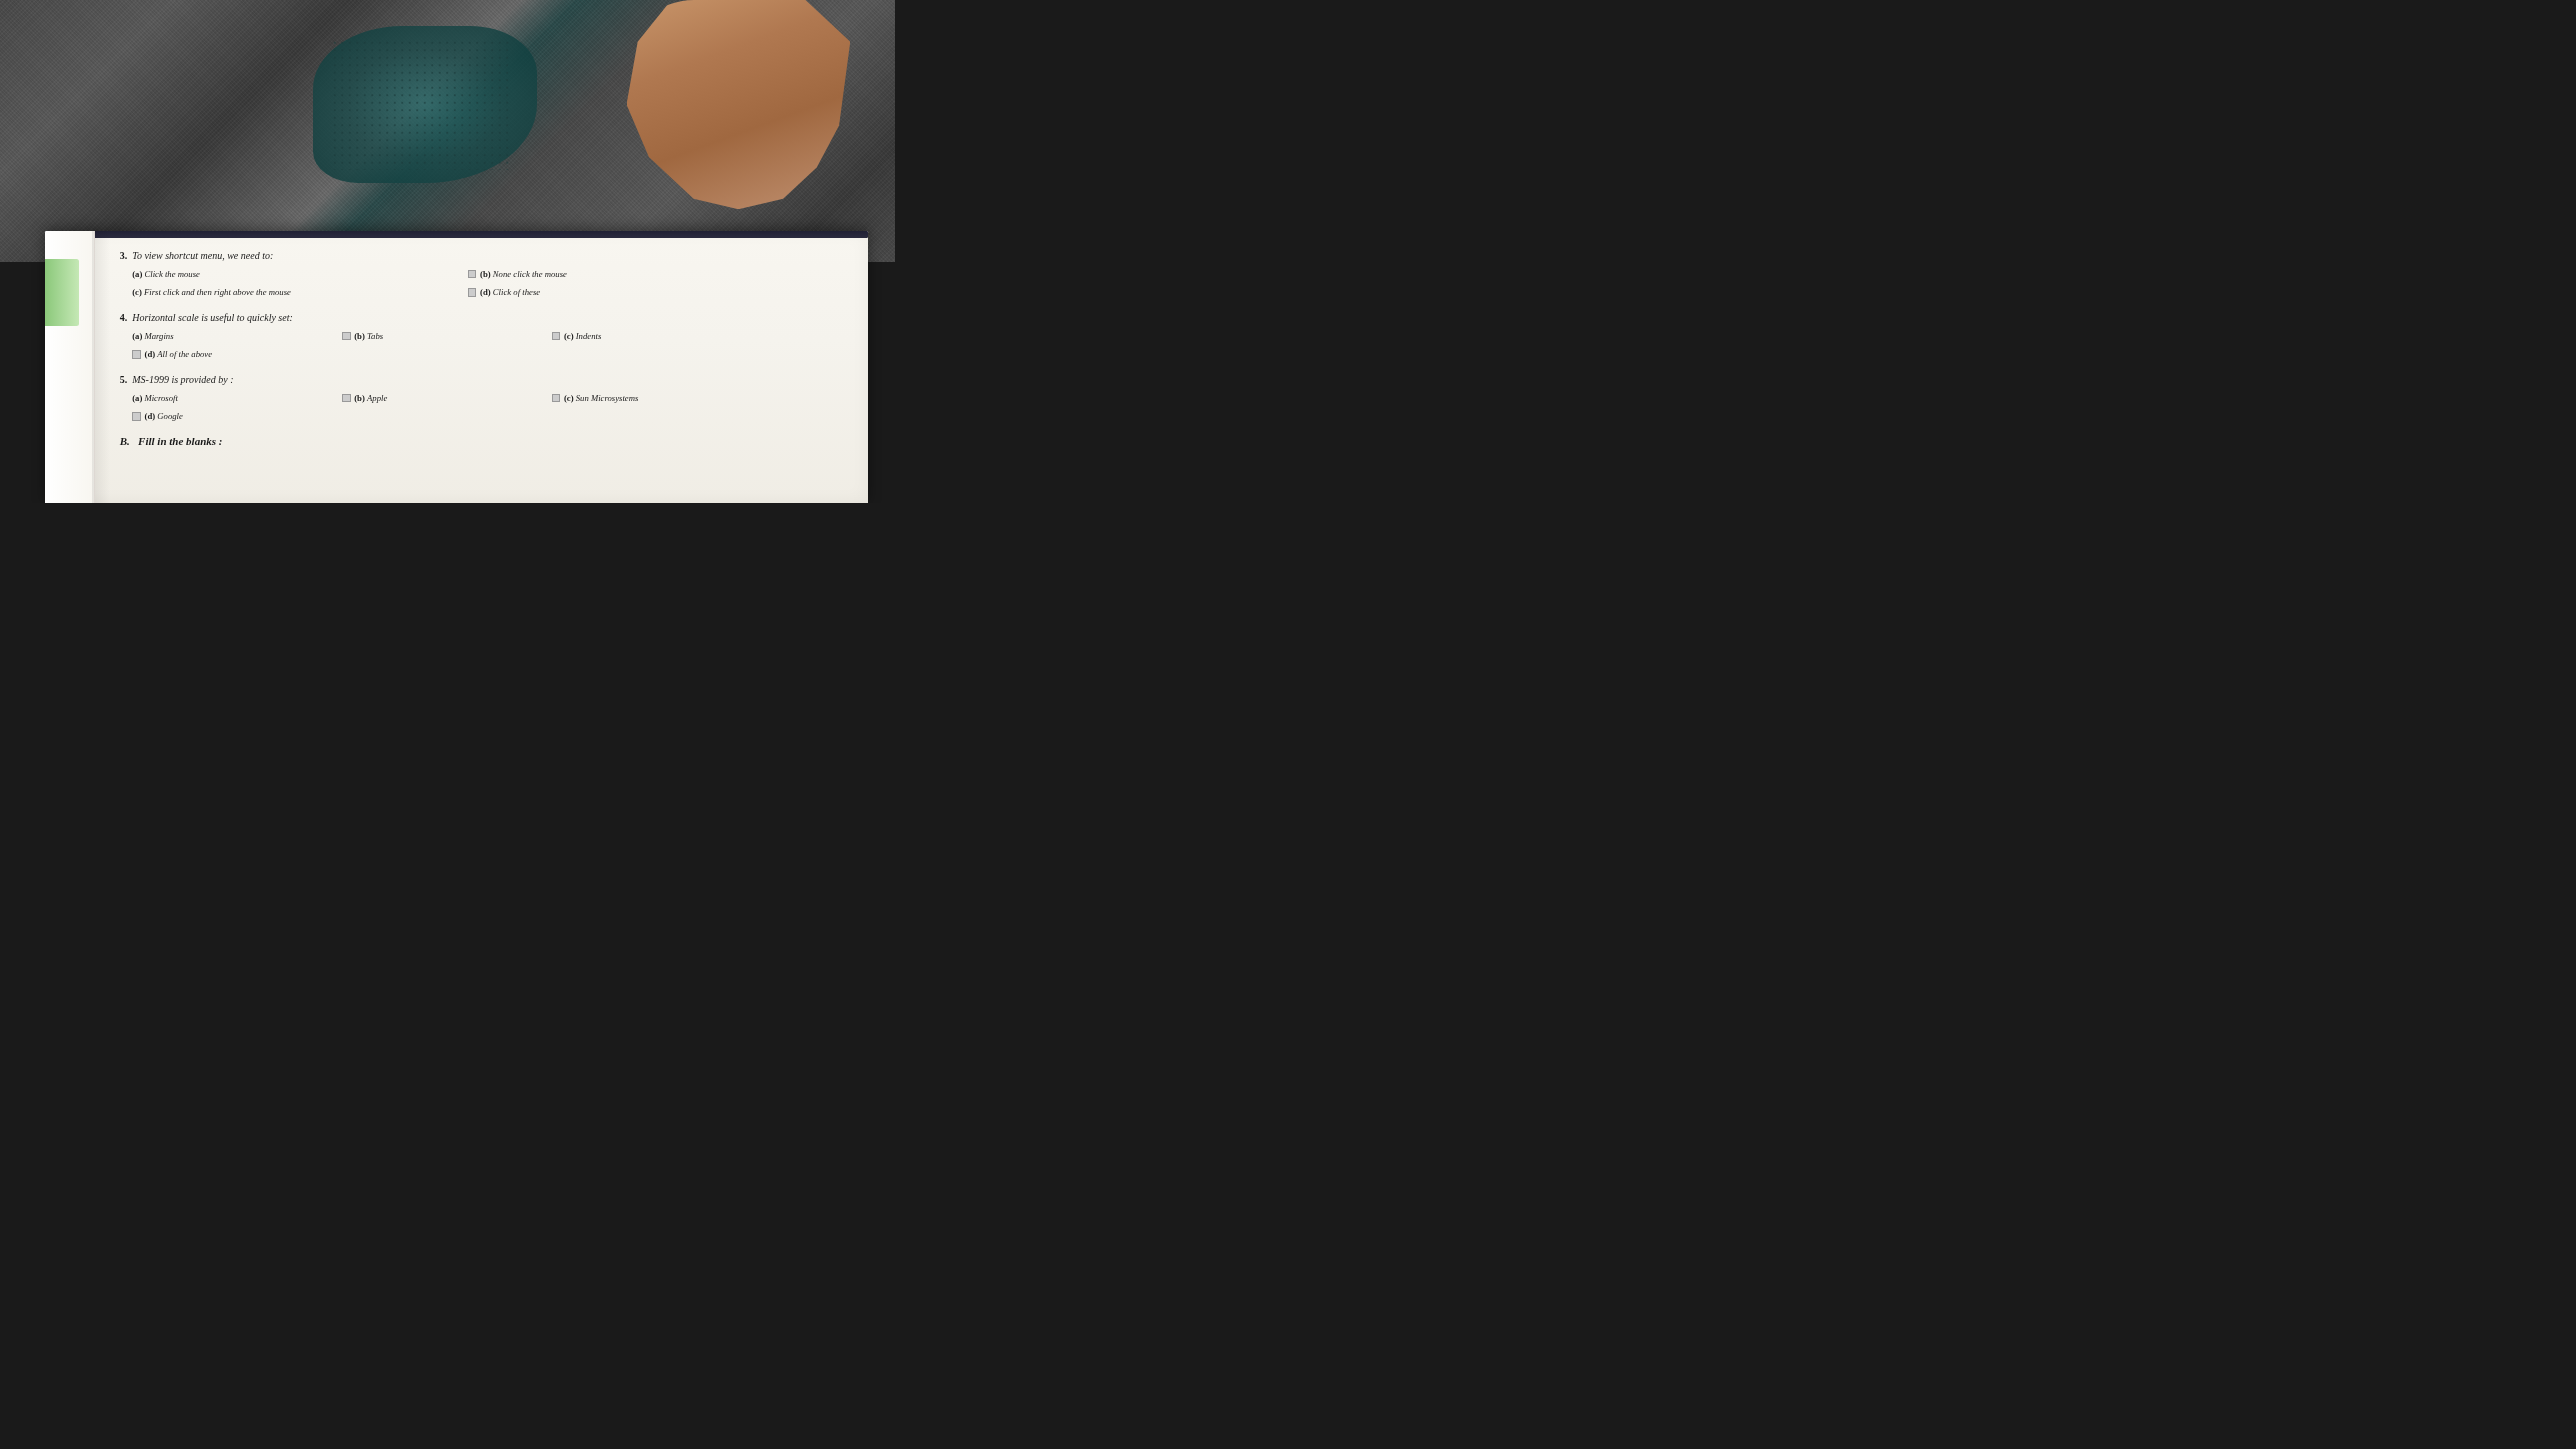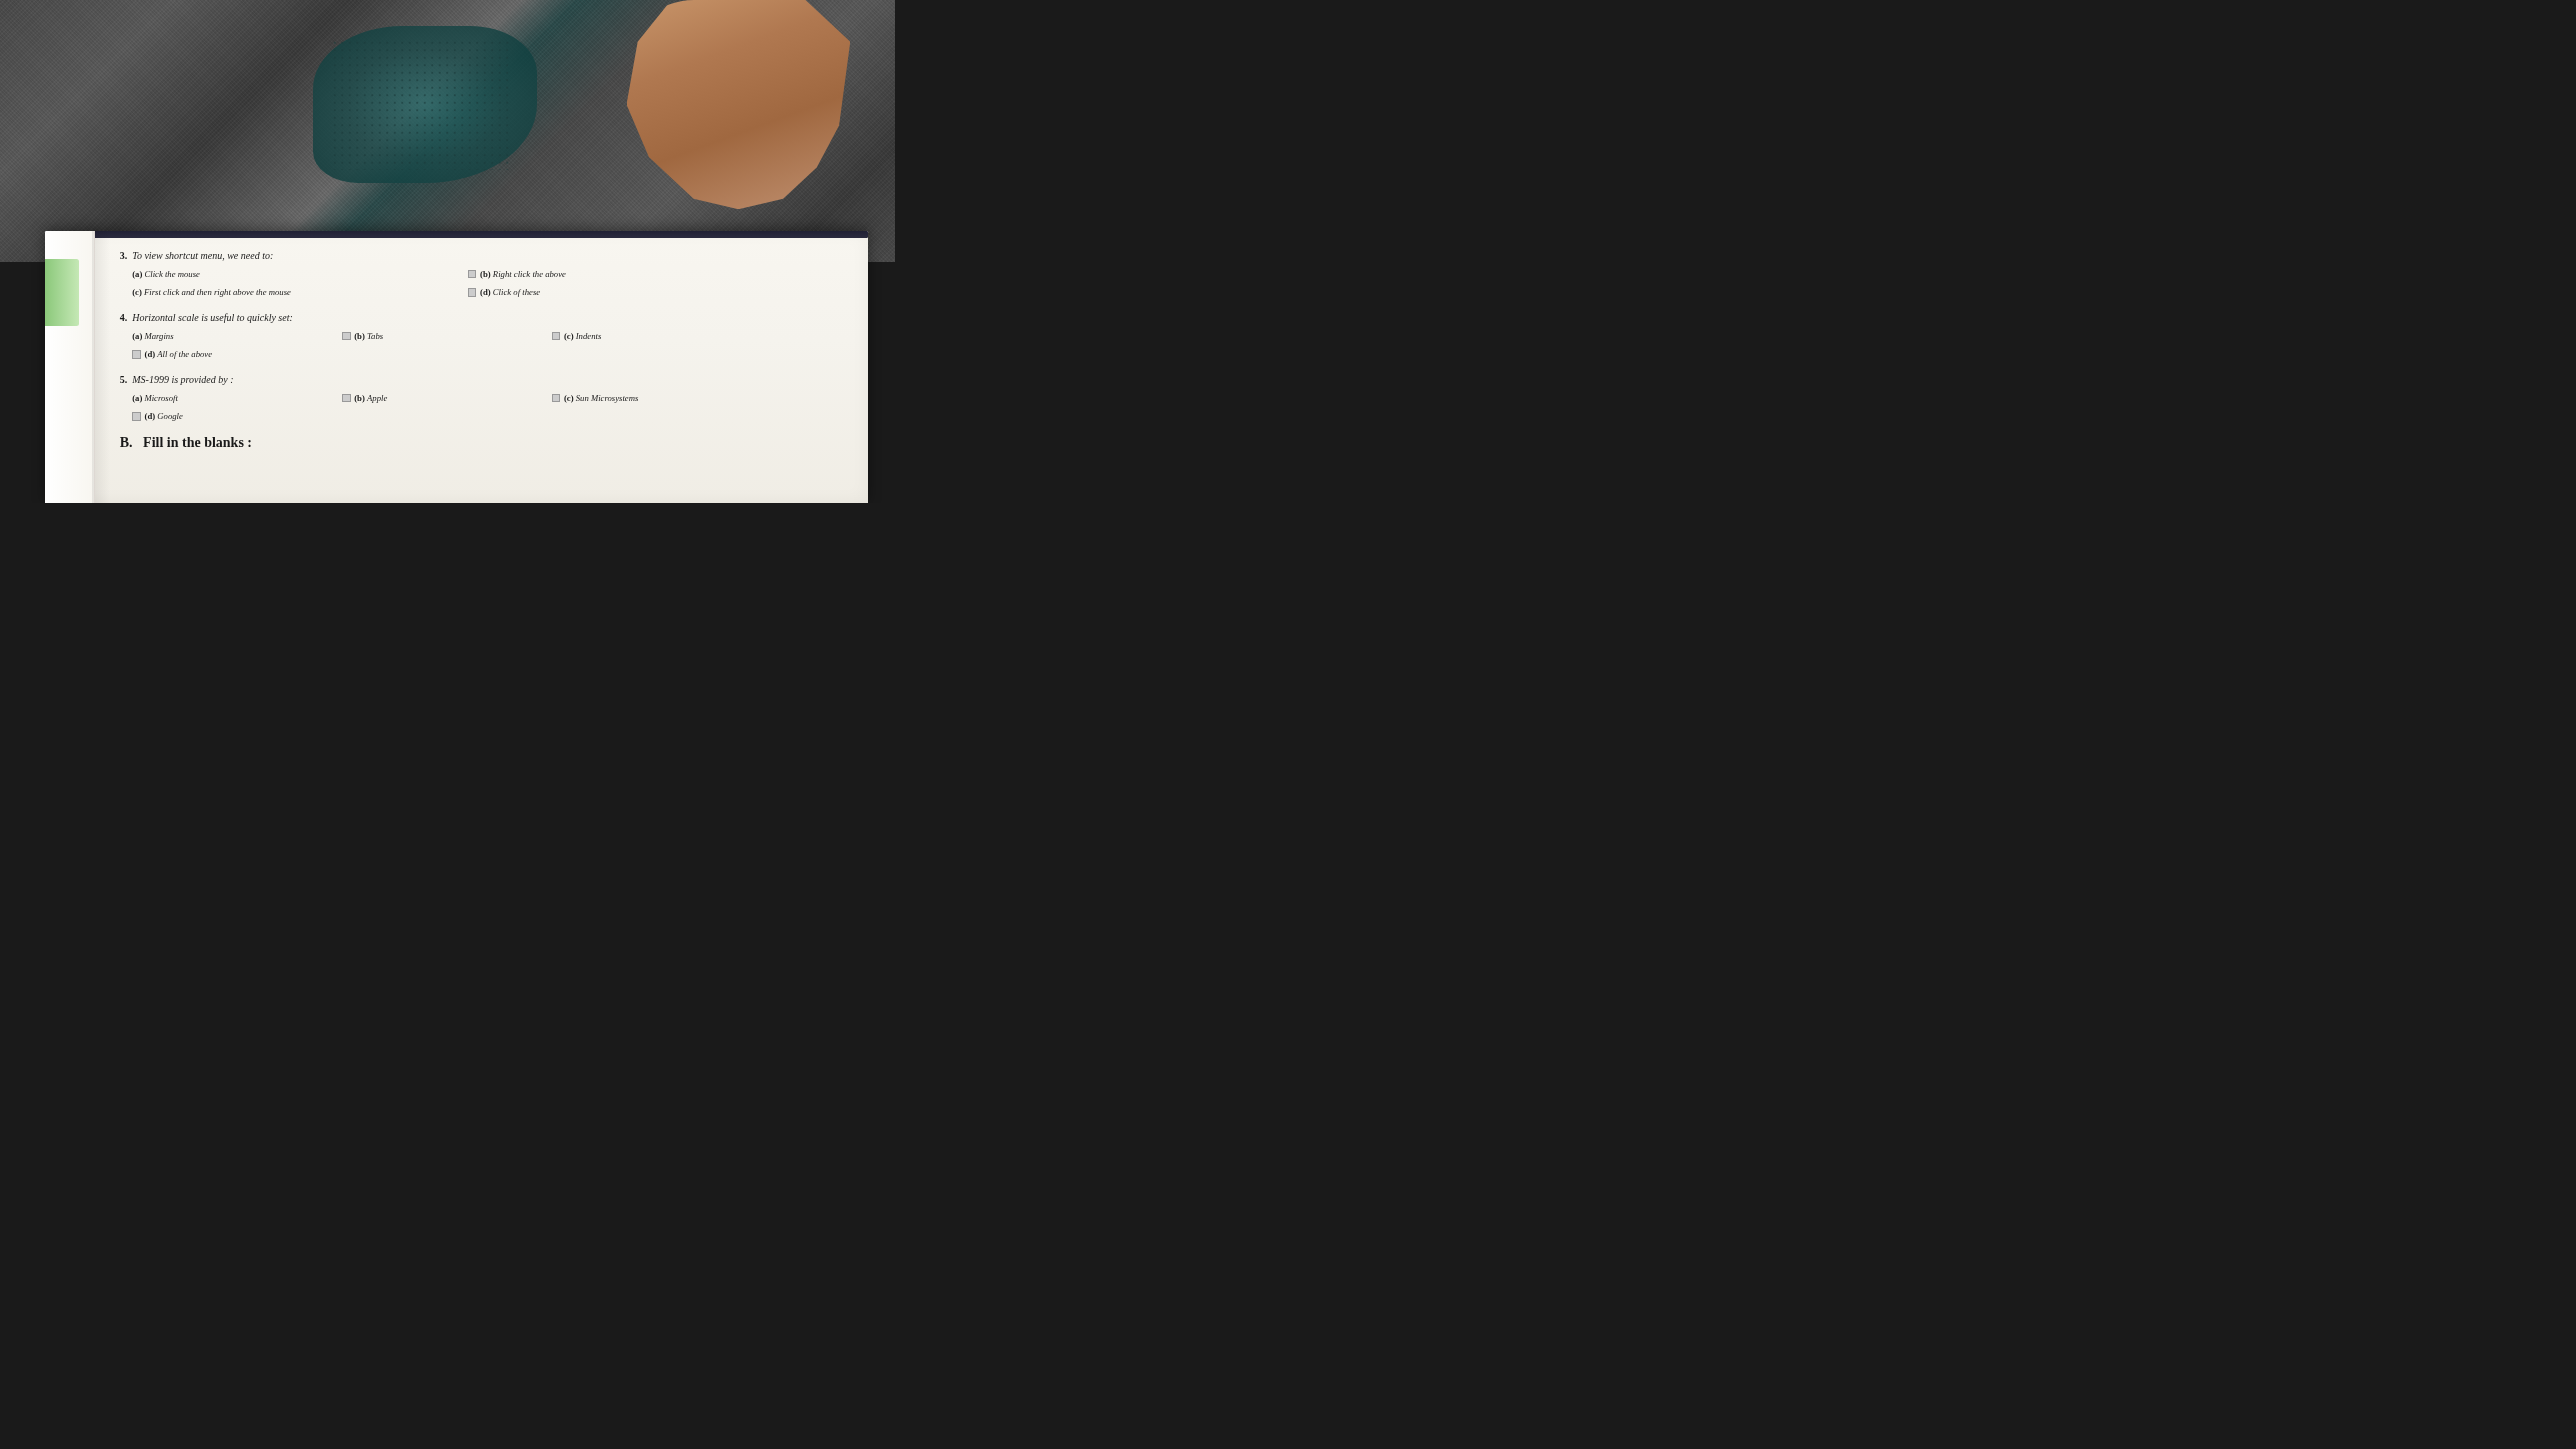--- a/index.html
+++ b/index.html
@@ -200,22 +200,23 @@
       font-style: italic;
       line-height: 1.4;
     }
 
     .option-key {
       font-style: normal;
       font-weight: 600;
     }
 
     .section-b {
-      font-size: 14px;
+      font-size: 11px;
       font-weight: 700;
+      font-style: italic;
       color: #1a1a1a;
       margin-top: 5px;
     }
 
     .page-shadow-left {
       position: absolute;
       left: 47px;
       top: 0;
       width: 18.6px;
       height: 100%;
@@ -248,21 +249,21 @@
       </div>
       <div class="options-row">
         <div class="option-group">
           <span class="option-label">
             <span class="option-key">(a)</span>&nbsp;<span>Click the mouse</span>
           </span>
         </div>
         <div class="option-group">
           <span class="option-checkbox"></span>
           <span class="option-label">
-            <span class="option-key">(b)</span>&nbsp;<span>Right click the above</span>
+            <span class="option-key">(b)</span>&nbsp;<span>None click the mouse</span>
           </span>
         </div>
         <div class="option-group">
           <span class="option-label">
             <span class="option-key">(c)</span>&nbsp;<span>First click and then right above the mouse</span>
           </span>
         </div>
         <div class="option-group">
           <span class="option-checkbox"></span>
           <span class="option-label">

